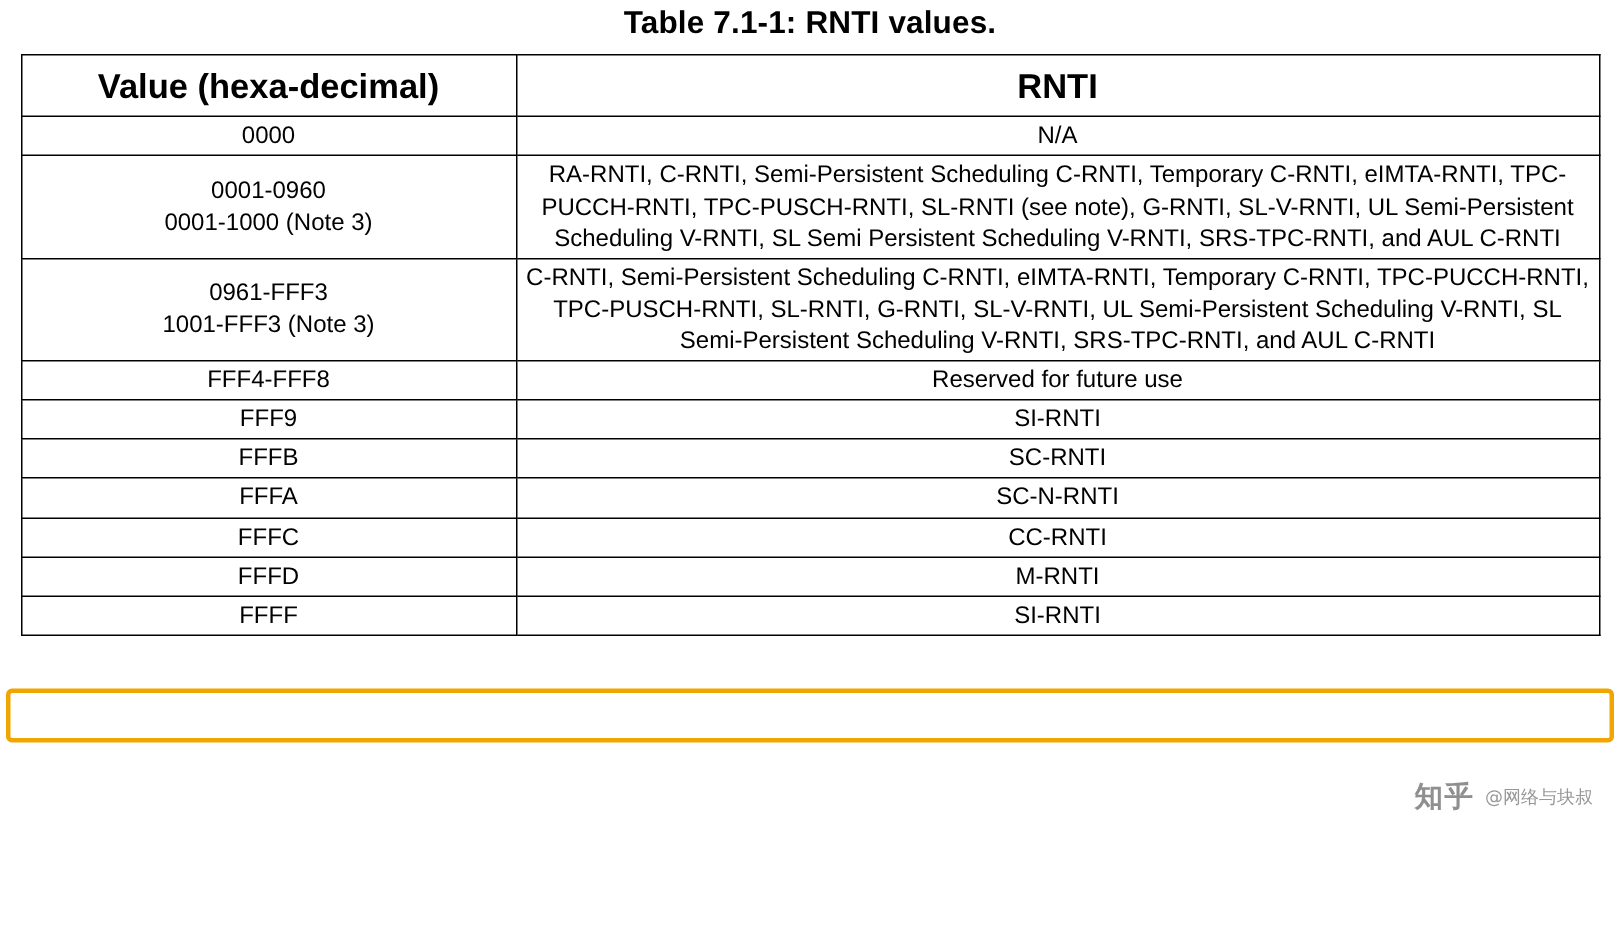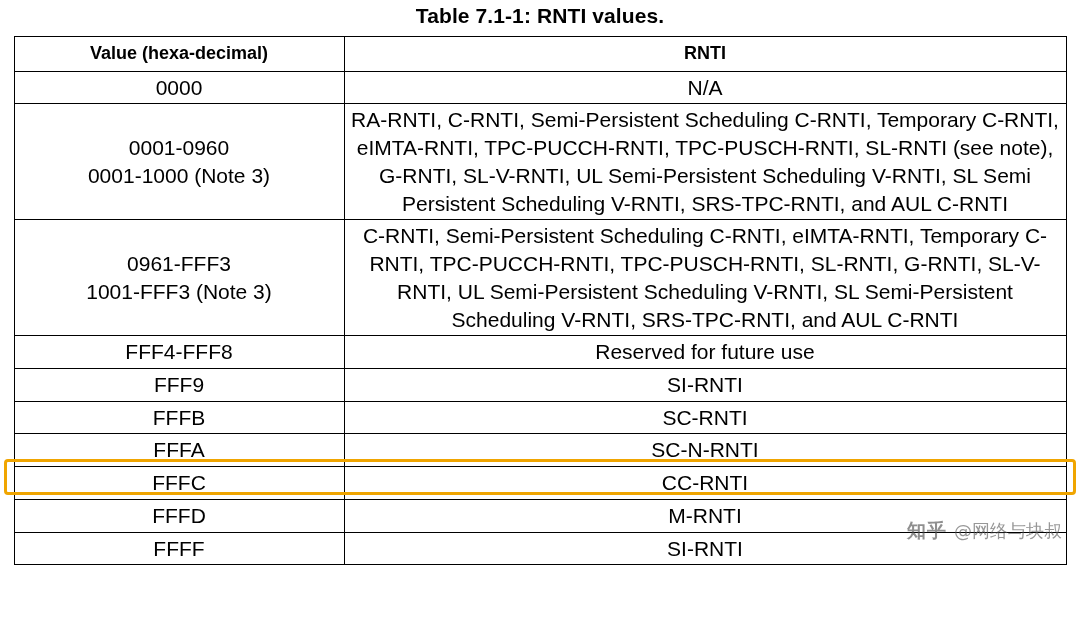--- a/index.html
+++ b/index.html
@@ -30,29 +30,29 @@
     letter-spacing: 0.1px;
   }
   table.rnti {
     border-collapse: collapse;
     width: 1052px;
     margin: 0 auto;
     table-layout: fixed;
   }
   table.rnti td, table.rnti th {
     border: 1px solid #000000;
-    font-size: 21px;
+    font-size: 16px;
     text-align: center;
     vertical-align: middle;
     padding: 2px 6px;
     line-height: 1.32;
   }
   table.rnti th {
     font-weight: bold;
-    font-size: 18px;
+    font-size: 23px;
     padding: 5px 6px;
   }
   col.c-value { width: 330px; }
   col.c-rnti  { width: 722px; }
   td.value-cell {
     white-space: pre-line;
   }
   td.rnti-cell {
     padding-left: 10px;
     padding-right: 10px;
@@ -82,21 +82,21 @@
     font-family: "DejaVu Sans", sans-serif;
     justify-content: center;
   }
   .watermark .zh-logo {
     font-size: 19px;
     font-weight: bold;
     color: #4b4b4b;
     letter-spacing: 1px;
   }
   .watermark .zh-user {
-    font-size: 18px;
+    font-size: 12px;
     color: #585858;
   }
 </style>
 </head>
 <body>
 
 <div class="page">
 
   <div class="caption">Table 7.1-1: RNTI values.</div>
 

